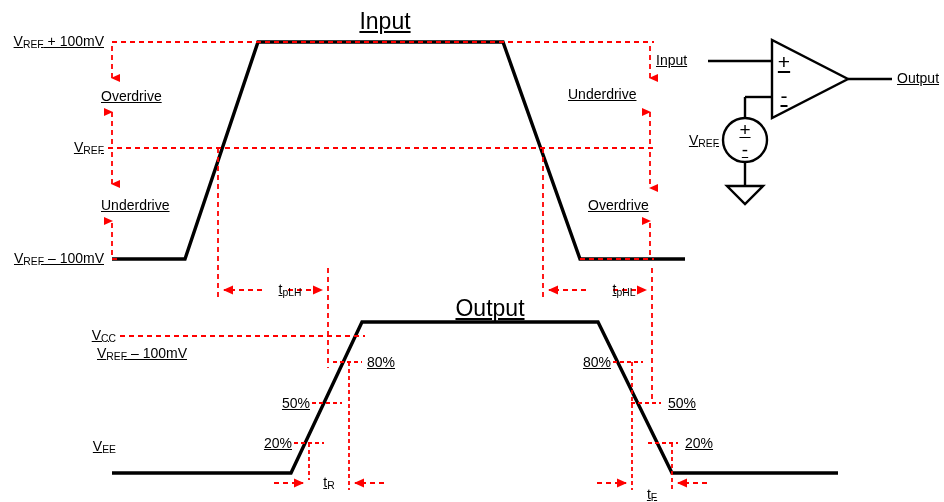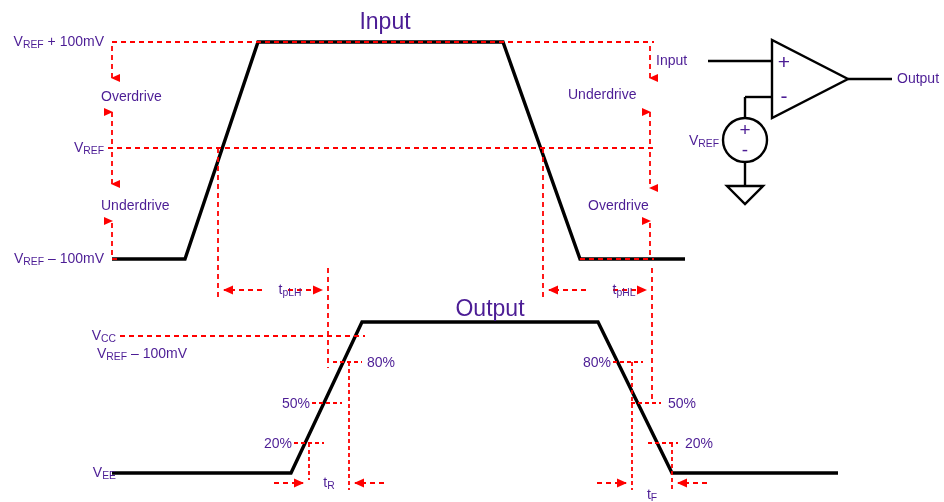--- a/index.html
+++ b/index.html
@@ -22,22 +22,23 @@
     position: absolute;
     left: 0;
     top: 0;
     width: 944px;
     height: 502px;
   }
   .lbl {
     position: absolute;
     white-space: nowrap;
     font-family: "Liberation Sans", sans-serif;
-    color: #4c1d95;
+    color: #000000;
     line-height: 1;
+    text-decoration: underline;
   }
   .lbl-16 { font-size: 14px; }
   .title { font-size: 23px; }
   .sub { font-size: 0.74em; vertical-align: baseline; position: relative; top: 0.22em; }
   .anchor-r { transform: translateX(-100%); }
   .anchor-c { transform: translateX(-50%); }
 </style>
 </head>
 <body>
 
@@ -184,21 +185,21 @@
   </div>
 
   <div class="lbl lbl-16 anchor-r" style="left:116px; top:328px;">
     <span>V</span><span class="sub">CC</span>
   </div>
 
   <div class="lbl lbl-16" style="left:97px; top:346px;">
     <span>V</span><span class="sub">REF</span><span> – 100mV</span>
   </div>
 
-  <div class="lbl lbl-16 anchor-r" style="left:116px; top:465px;">
+  <div class="lbl lbl-16 anchor-r" style="left:116px; top:439px;">
     <span>V</span><span class="sub">EE</span>
   </div>
 
   <div class="lbl lbl-16 anchor-r" style="left:292px; top:436px;">20%</div>
   <div class="lbl lbl-16 anchor-r" style="left:310px; top:396px;">50%</div>
   <div class="lbl lbl-16" style="left:367px; top:355px;">80%</div>
 
   <div class="lbl lbl-16 anchor-r" style="left:611px; top:355px;">80%</div>
   <div class="lbl lbl-16" style="left:668px; top:396px;">50%</div>
   <div class="lbl lbl-16" style="left:685px; top:436px;">20%</div>

